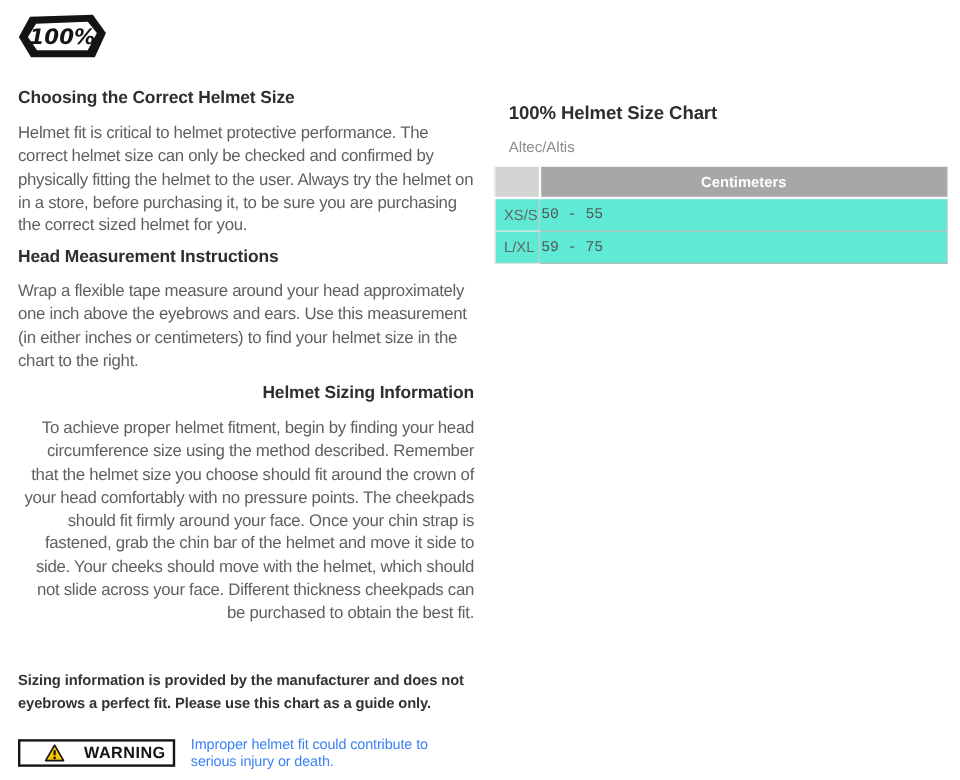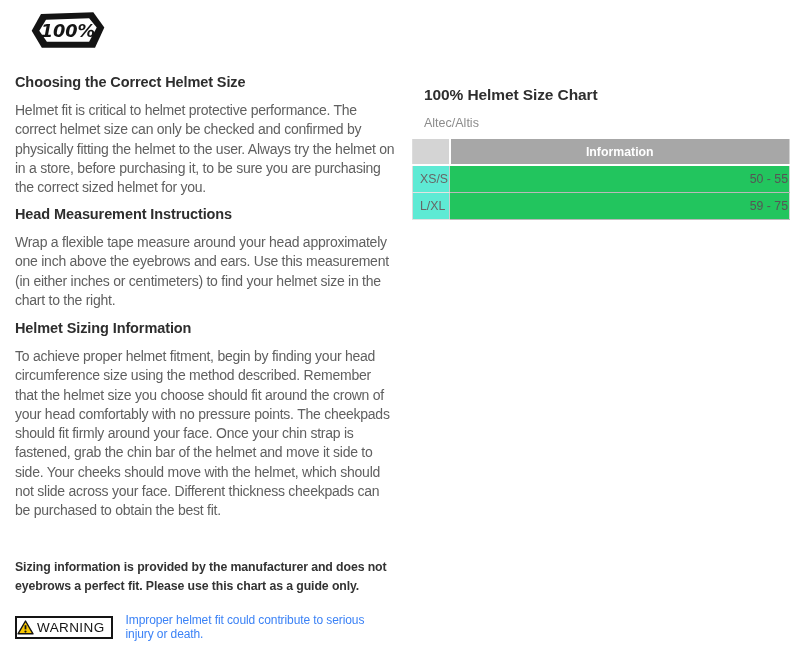--- a/index.html
+++ b/index.html
@@ -3,50 +3,50 @@
 <meta charset="utf-8">
 <style>
   html,body{margin:0;padding:0;}
   body{
     width:800px;height:650px;position:relative;background:#ffffff;
     font-family:"Liberation Sans",sans-serif;overflow:hidden;
     -webkit-font-smoothing:antialiased;
   }
 
   
-  .logo{position:absolute;left:30px;top:8px;width:76px;height:44px;}
+  .logo{position:absolute;left:14px;top:8px;width:76px;height:44px;}
 
   
   .left-col{position:absolute;left:15px;top:0;width:380px;height:650px;}
   .sec{position:absolute;left:0;width:100%;}
   .sec-1{top:74px;}
   .sec-2{top:206px;}
-  .sec-3{top:320px;}
+  .sec-3{top:320px;text-align:right;}
   .sec h3{
     margin:0 0 11px 0;font-size:14.5px;font-weight:bold;color:#2e2e2e;
     letter-spacing:-0.1px;
   }
   .sec p{
     margin:0;font-size:14px;line-height:19.3px;color:#606060;
     letter-spacing:-0.25px;
   }
   .disclaimer{
     position:absolute;top:558px;left:0;width:392px;margin:0;
     font-size:12.3px;font-weight:bold;color:#333333;line-height:1.55;
     letter-spacing:-0.1px;
   }
   .warning-row{
     position:absolute;top:613px;left:0;width:100%;
     display:flex;align-items:center;gap:13px;
   }
   .warning-badge{
-    display:inline-flex;align-items:center;gap:3px;
+    display:inline-flex;align-items:center;gap:16px;
     border:2px solid #141414;background:#ffffff;
-    padding:2px 6px 2px 0;
-    font-size:13.5px;font-weight:normal;color:#141414;letter-spacing:0.4px;
+    padding:2px 6px 2px 20px;
+    font-size:13.5px;font-weight:bold;color:#141414;letter-spacing:0.4px;
   }
   .warn-icon{display:block;}
   .warning-text{font-size:12px;color:#3b82f6;letter-spacing:-0.1px;}
 
   
   .right-col{position:absolute;left:412px;top:74px;width:378px;}
   .chart-title{
     margin:12px;font-size:15.5px;font-weight:bold;color:#2e2e2e;
     letter-spacing:-0.1px;
   }
@@ -66,22 +66,23 @@
   }
   .size-chart th.cm{
     background:#a7a7a7;color:#ffffff;font-weight:bold;text-align:center;
   }
   .size-chart td{height:24px;}
   .size-chart td.label{
     background:#5eead4;color:#666666;padding-left:7px;text-align:left;
     border-right:1px solid #cccccc;border-bottom:1px solid #e3e3e3;
   }
   .size-chart td.value{
-    background:#22c55e;color:#555555;text-align:right;
+    background:#5eead4;color:#555555;text-align:left;
     border-bottom:1px solid #b9b9b9;
+    font-family:Liberation Mono, monospace;
   }
 </style>
 </head>
 <body>
 
 <div class="page">
 
   <div class="logo">
     <svg width="76" height="44" viewBox="0 0 90 50">
       <polygon points="2,26 13,6 75,4 88,22 77,46 14,46" fill="#141414"></polygon>
@@ -124,21 +125,21 @@
   </div>
 
   <div class="right-col">
     <h2 class="chart-title">100% Helmet Size Chart</h2>
     <div class="chart-subtitle">Altec/Altis</div>
 
     <table class="size-chart">
       <thead>
         <tr>
           <th class="empty"></th>
-          <th class="cm">Information</th>
+          <th class="cm">Centimeters</th>
         </tr>
       </thead>
       <tbody>
         <tr>
           <td class="label">XS/S</td>
           <td class="value">50 - 55</td>
         </tr>
         <tr>
           <td class="label">L/XL</td>
           <td class="value">59 - 75</td>

